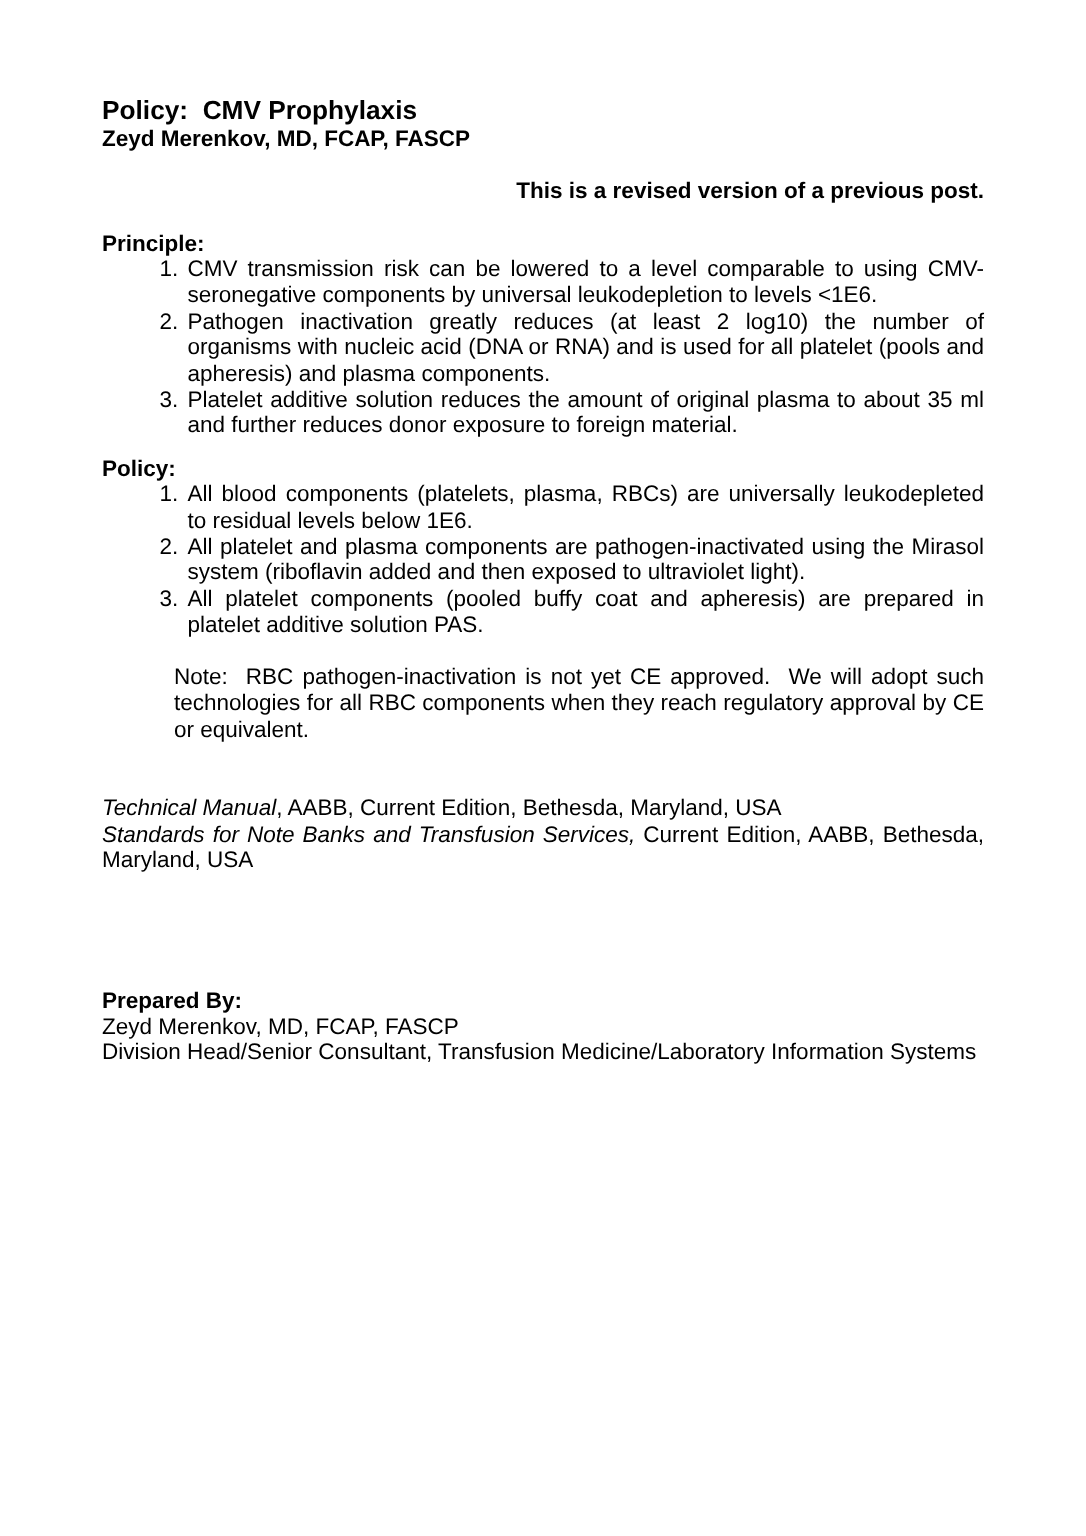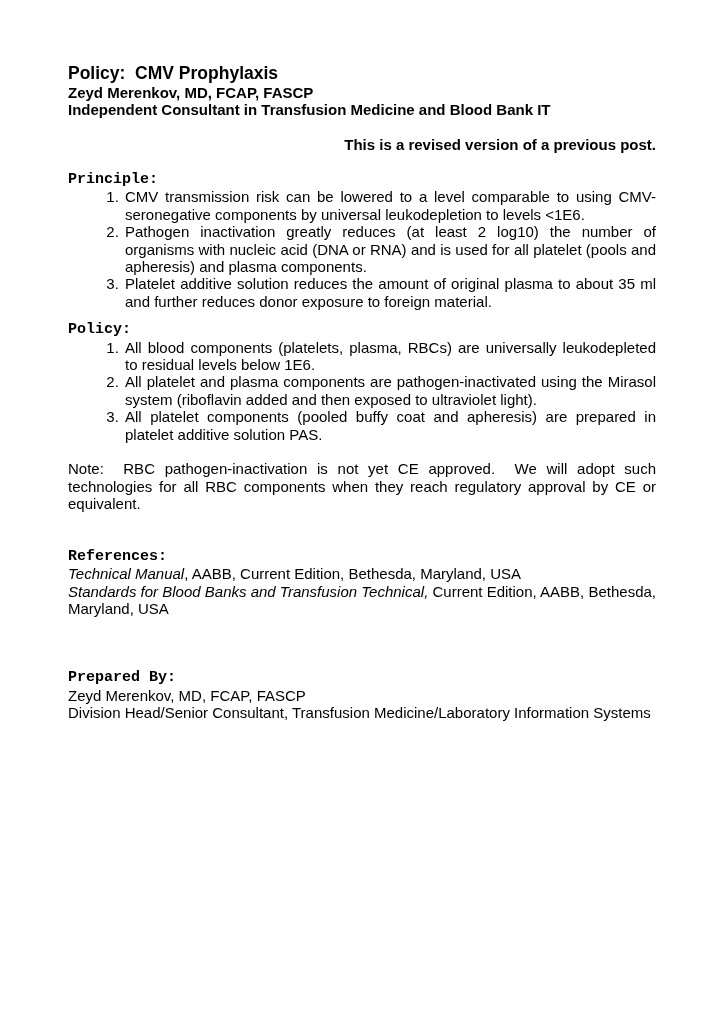--- a/index.html
+++ b/index.html
@@ -29,59 +29,58 @@
   .bold-line {
     font-weight: bold;
   }
   .revision {
     margin-top: 17.4px;
     margin-bottom: 17.4px;
     text-align: right;
   }
   .heading {
     font-weight: bold;
-    font-family: Liberation Mono, monospace;
   }
   .para {
     margin: 0;
     text-align: justify;
     white-space: pre-wrap;
   }
   ol.doc-list {
     margin: 0;
     padding-left: 55px;
   }
   ol.doc-list li {
     text-align: justify;
     padding-left: 2px;
   }
   .policy-section .heading {
     margin-top: 11px;
   }
   .note {
     margin-top: 17.4px;
+    margin-left: 48px;
   }
   .references-section {
     margin-top: 35px;
   }
   .italic {
     font-style: italic;
   }
   .prepared-section {
-    margin-top: 52px;
+    margin-top: 76px;
   }
 </style>
 </head>
 <body>
 
 <div class="page">
 
   <div class="title">Policy:  CMV Prophylaxis</div>
   <div class="bold-line">Zeyd Merenkov, MD, FCAP, FASCP</div>
-  <div class="bold-line">Independent Consultant in Transfusion Medicine and Blood Bank IT</div>
 
   <div class="bold-line revision">This is a revised version of a previous post.</div>
 
   <div class="principle-section">
     <div class="heading">Principle:</div>
     <ol class="doc-list">
       <li>CMV transmission risk can be lowered to a level comparable to using CMV-seronegative components by universal leukodepletion to levels &lt;1E6.</li>
       <li>Pathogen inactivation greatly reduces (at least 2 log10) the number of organisms with nucleic acid (DNA or RNA) and is used for all platelet (pools and apheresis) and plasma components.</li>
       <li>Platelet additive solution reduces the amount of original plasma to about 35 ml and further reduces donor exposure to foreign material.</li>
     </ol>
@@ -92,23 +91,22 @@
     <ol class="doc-list">
       <li>All blood components (platelets, plasma, RBCs) are universally leukodepleted to residual levels below 1E6.</li>
       <li>All platelet and plasma components are pathogen-inactivated using the Mirasol system (riboflavin added and then exposed to ultraviolet light).</li>
       <li>All platelet components (pooled buffy coat and apheresis) are prepared in platelet additive solution PAS.</li>
     </ol>
   </div>
 
   <p class="para note">Note:  RBC pathogen-inactivation is not yet CE approved.  We will adopt such technologies for all RBC components when they reach regulatory approval by CE or equivalent.</p>
 
   <div class="references-section">
-    <div class="heading">References:</div>
     <p class="para"><span class="italic">Technical Manual</span><span>, AABB, Current Edition, Bethesda, Maryland, USA</span></p>
-    <p class="para"><span class="italic">Standards for Blood Banks and Transfusion Technical,</span><span> Current Edition, AABB, Bethesda, Maryland, USA</span></p>
+    <p class="para"><span class="italic">Standards for Note Banks and Transfusion Services,</span><span> Current Edition, AABB, Bethesda, Maryland, USA</span></p>
   </div>
 
   <div class="prepared-section">
     <div class="heading">Prepared By:</div>
     <div>Zeyd Merenkov, MD, FCAP, FASCP</div>
     <div>Division Head/Senior Consultant, Transfusion Medicine/Laboratory Information Systems</div>
   </div>
 
 </div>
 

